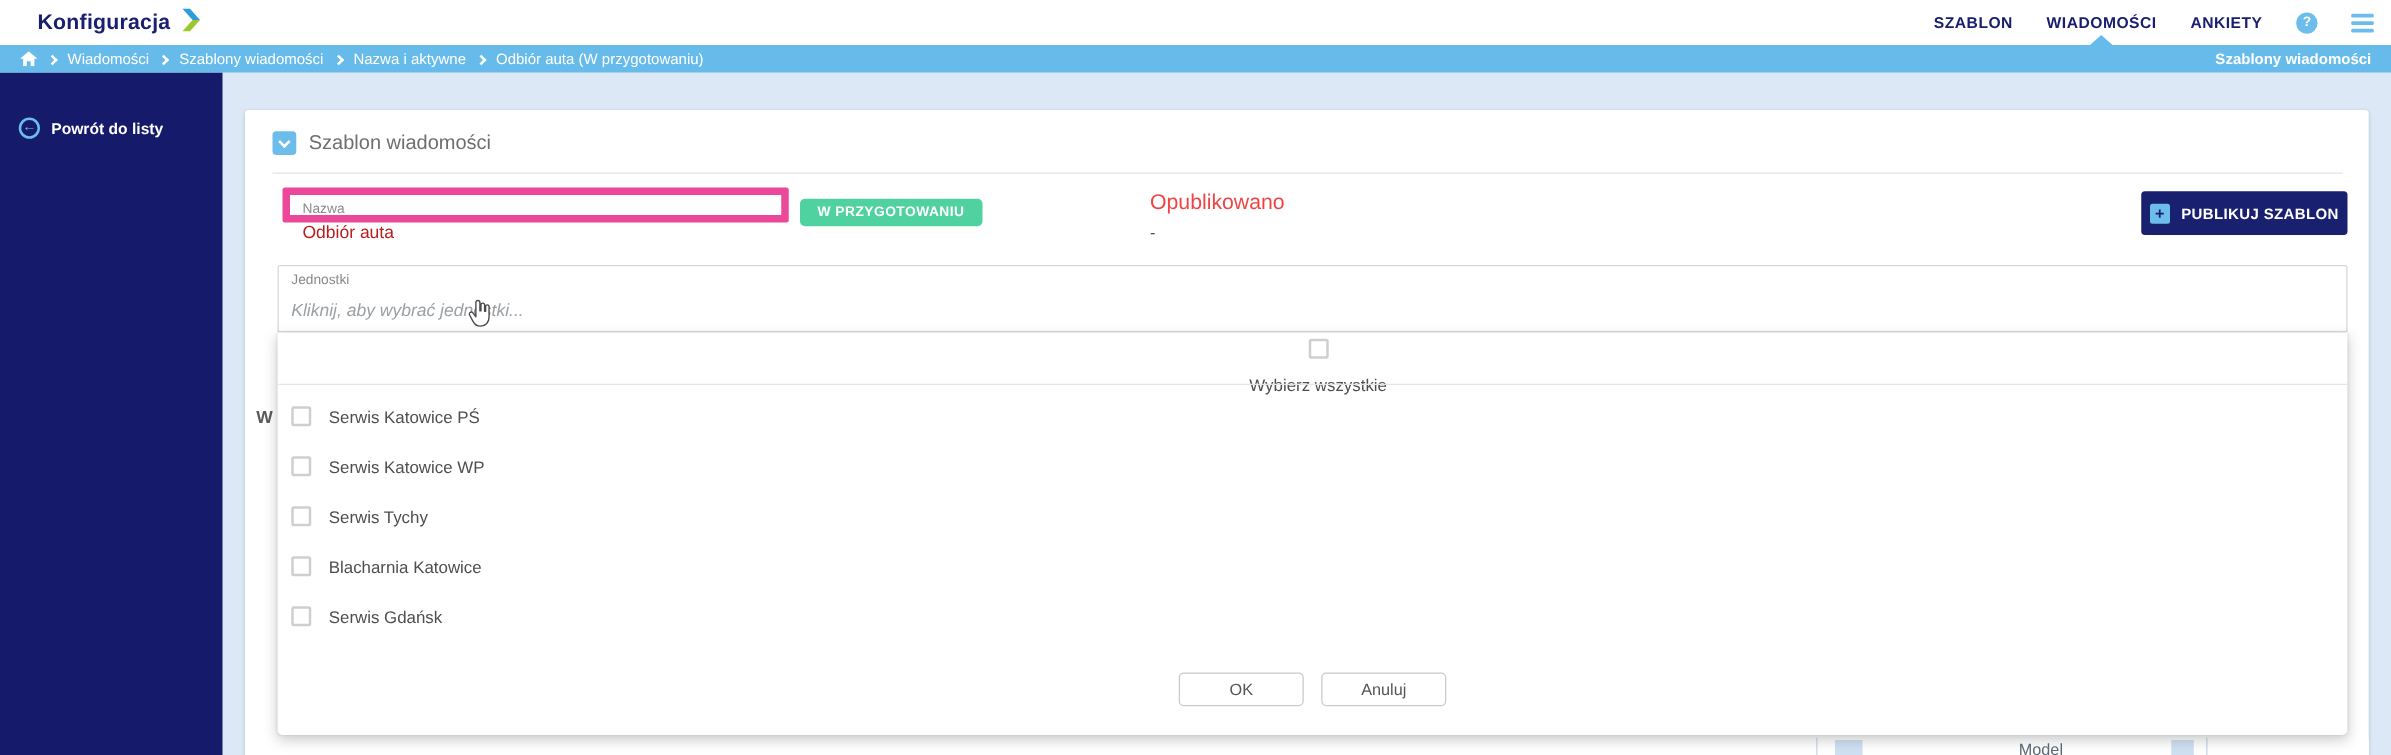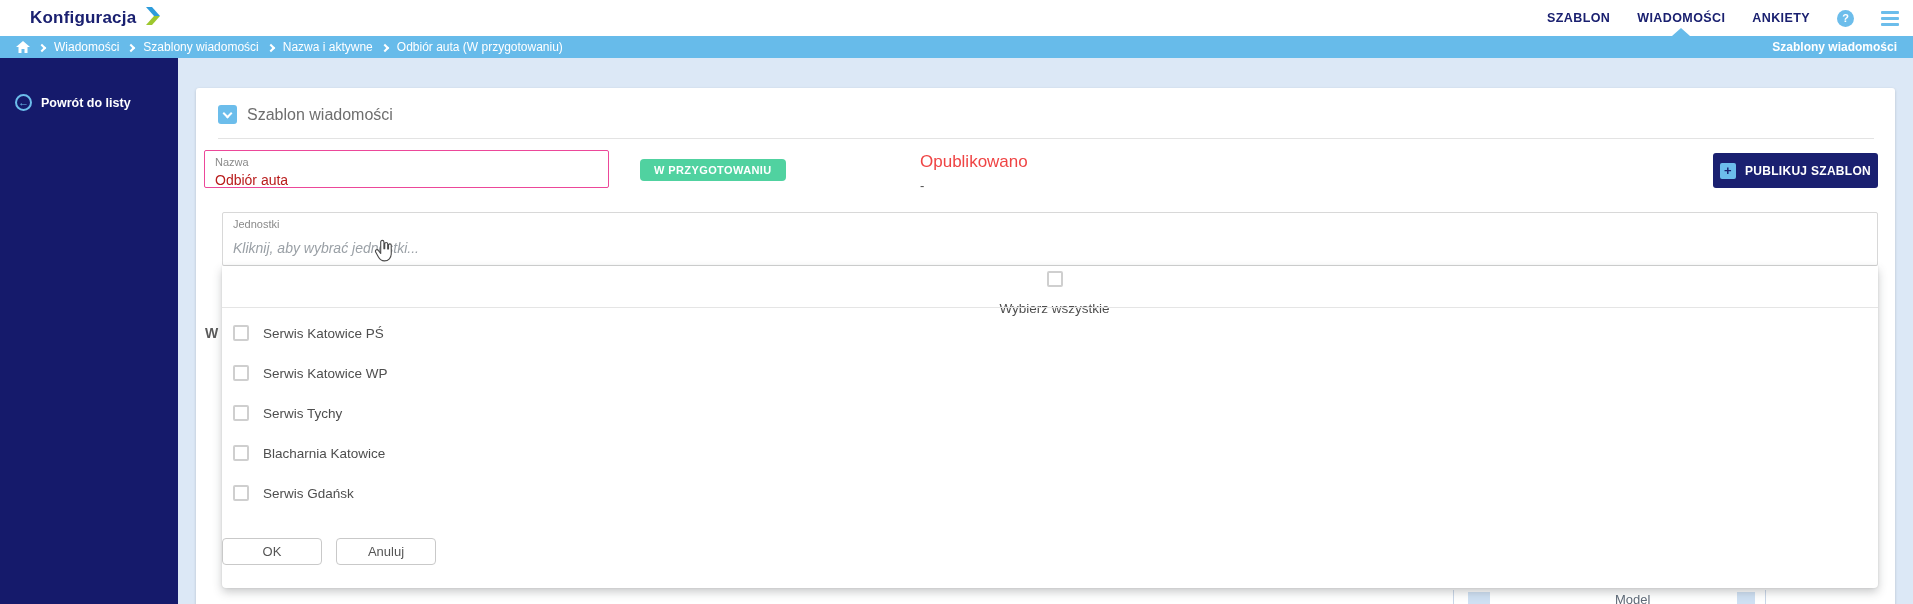--- a/index.html
+++ b/index.html
@@ -40,21 +40,21 @@
   .main { position:absolute; top:58px; left:178px; right:0; bottom:0; background:#DCE8F6;text-decoration:underline; }
   .card { position:absolute; left:18px; top:30px; width:1699px; height:520px; background:#fff;
           border-radius:3px 3px 0 0; box-shadow:0 1px 3px rgba(0,0,0,.18); }
 
   .panel-head { position:absolute; left:22px; top:17px; display:flex; align-items:center; gap:10px; }
   .chev-box { width:19px; height:19px; background:#6CBDEB; border-radius:3px; display:flex; align-items:center; justify-content:center; cursor:pointer; }
   .chev-down { width:7px; height:7px; border-right:2px solid #fff; border-bottom:2px solid #fff; transform:rotate(45deg); margin-top:-3px; }
   .panel-title { font-size:16px; color:#6e6e6e; }
   .head-divider { position:absolute; left:22px; right:21px; top:50px; height:1px; background:#e3e3e3; }
 
-  .name-box { position:absolute; left:8px; top:62px; width:405px; height:38px; border:1px solid #ec4899; border-radius:2px; }
+  .name-box { position:absolute; left:30px; top:62px; width:405px; height:28px; border:6px solid #ec4899; border-radius:2px; }
   .field-label { position:absolute; left:10px; top:5px; font-size:11px; color:#8a8a8a; }
   .field-value { position:absolute; left:10px; top:21px; font-size:14px; color:#b91c1c; }
 
   .status-badge { position:absolute; left:444px; top:71px; height:22px; padding:0 14px; background:#50D2A0; border-radius:4px;
                   color:#fff; font-size:11px; font-weight:bold; letter-spacing:.4px; display:flex; align-items:center; }
   .published { position:absolute; left:724px; top:64px; }
   .published .lbl { font-size:17px; color:#ef4444; }
   .published .val { font-size:13px; color:#4e4e4e; margin-top:6px; }
 
   .publish-btn { position:absolute; left:1517px; top:65px; width:165px; height:35px; background:#1A2070; border:none; border-radius:3px;
@@ -79,21 +79,21 @@
   .dd-row { position:absolute; left:0; right:0; height:40px; display:flex; align-items:center; gap:14px; padding-left:9px; cursor:pointer; }
   .dd-row.select-all { top:5px; height:36px;flex-direction:column; }
   .dd-divider { position:absolute; left:0; right:0; top:41px; height:1px; background:#e5e5e5; }
   .dd-row.opt-0 { top:47px; padding-left:11px; }
   .dd-row.opt-1 { top:87px; padding-left:11px; }
   .dd-row.opt-2 { top:127px; padding-left:11px; }
   .dd-row.opt-3 { top:167px; padding-left:11px; }
   .dd-row.opt-4 { top:207px; padding-left:11px; }
   .checkbox { width:16px; height:16px; border:2px solid #cfcfcf; border-radius:2px; background:#fff; flex:0 0 auto; }
   .dd-label { font-size:13.5px; color:#4e4e4e; }
-  .dd-buttons { position:absolute; left:0; right:0; top:272px; display:flex; gap:14px; }
+  .dd-buttons { position:absolute; left:0; right:0; top:272px; display:flex; justify-content:center; gap:14px; }
   .dd-btn { width:100px; height:27px; background:#fff; border:1px solid #c9c9c9; border-radius:4px; color:#555;
             font-size:13px; font-family:"Liberation Sans", sans-serif; cursor:pointer; display:flex; align-items:center; justify-content:center; }
 
   
   .cursor { position:absolute; left:372px; top:239px; z-index:10; pointer-events:none; }
 </style>
 </head>
 <body>
 
 <div id="app">

